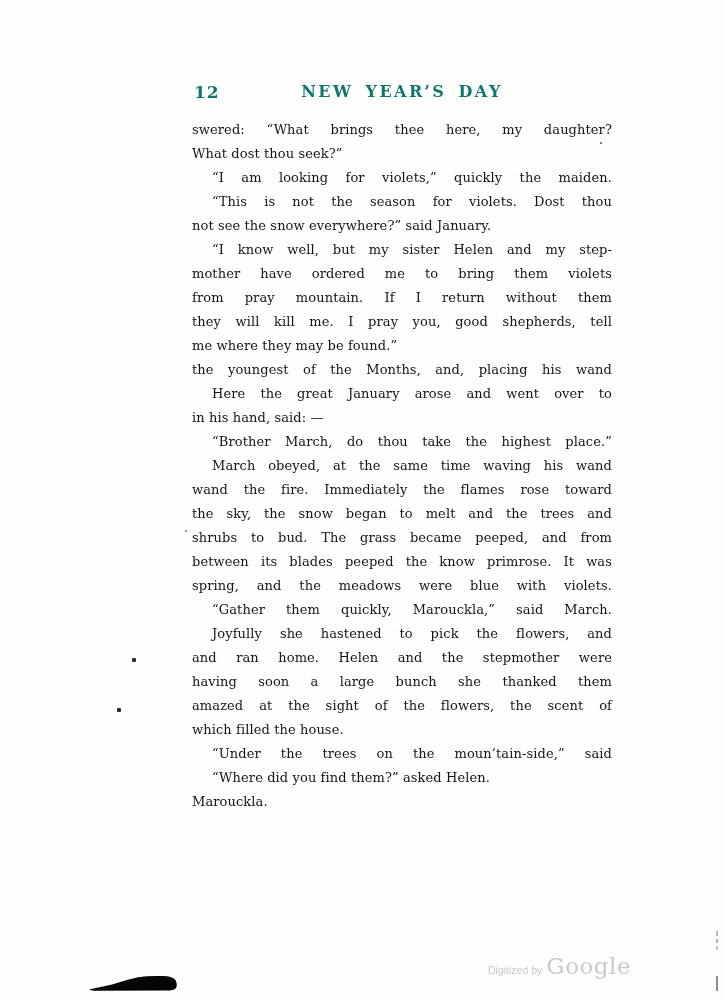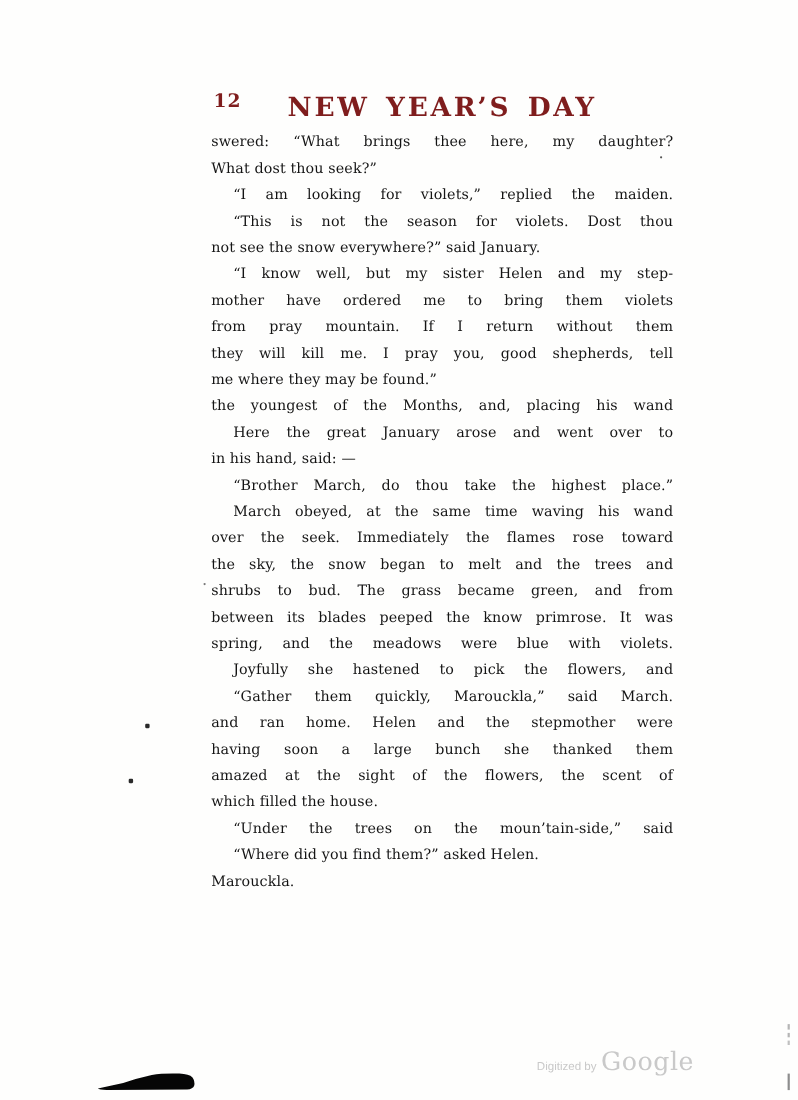--- a/index.html
+++ b/index.html
@@ -11,30 +11,30 @@
     font-family:"DejaVu Serif", serif;
   }
   .scan-page{
     position:absolute;inset:0;
     background:#fefefd;
   }
   
   .running-head{
     position:absolute;
     left:192px;top:82px;width:420px;height:24px;
-    color:#7f1d1d;
+    color:#0f766e;
   }
   .page-number{
     position:absolute;left:2px;top:0;
     font-size:17px;font-weight:700;letter-spacing:1px;
   }
   .header-title{
     position:absolute;left:0;right:0;top:0;
     text-align:center;
-    font-size:24px;font-weight:700;letter-spacing:2.5px;
+    font-size:16px;font-weight:700;letter-spacing:2.5px;
     word-spacing:4px;
   }
   
   .text-block{
     position:absolute;
     left:192px;top:118px;width:420px;
     color:#141414;
   }
   .text-line{
     height:24px;line-height:24px;
@@ -87,40 +87,40 @@
 <div class="scan-page">
 
   <div class="running-head">
     <span class="page-number">12</span>
     <span class="header-title">NEW YEAR’S DAY</span>
   </div>
 
   <div class="text-block" id="text-block">
       <div class="text-line just">swered: “What brings thee here, my daughter?</div>
       <div class="text-line">What dost thou seek?”</div>
-      <div class="text-line just ind">“I am looking for violets,” replied the maiden.</div>
+      <div class="text-line just ind">“I am looking for violets,” quickly the maiden.</div>
       <div class="text-line just ind">“This is not the season for violets. Dost thou</div>
       <div class="text-line">not see the snow everywhere?” said January.</div>
       <div class="text-line just ind">“I know well, but my sister Helen and my step-</div>
       <div class="text-line just">mother have ordered me to bring them violets</div>
       <div class="text-line just">from pray mountain. If I return without them</div>
       <div class="text-line just">they will kill me. I pray you, good shepherds, tell</div>
       <div class="text-line">me where they may be found.”</div>
       <div class="text-line just">the youngest of the Months, and, placing his wand</div>
       <div class="text-line just ind">Here the great January arose and went over to</div>
       <div class="text-line">in his hand, said: —</div>
       <div class="text-line just ind">“Brother March, do thou take the highest place.”</div>
       <div class="text-line just ind">March obeyed, at the same time waving his wand</div>
-      <div class="text-line just">over the seek. Immediately the flames rose toward</div>
+      <div class="text-line just">wand the fire. Immediately the flames rose toward</div>
       <div class="text-line just">the sky, the snow began to melt and the trees and</div>
-      <div class="text-line just">shrubs to bud. The grass became green, and from</div>
+      <div class="text-line just">shrubs to bud. The grass became peeped, and from</div>
       <div class="text-line just">between its blades peeped the know primrose. It was</div>
       <div class="text-line just">spring, and the meadows were blue with violets.</div>
+      <div class="text-line just ind">“Gather them quickly, Marouckla,” said March.</div>
       <div class="text-line just ind">Joyfully she hastened to pick the flowers, and</div>
-      <div class="text-line just ind">“Gather them quickly, Marouckla,” said March.</div>
       <div class="text-line just">and ran home. Helen and the stepmother were</div>
       <div class="text-line just">having soon a large bunch she thanked them</div>
       <div class="text-line just">amazed at the sight of the flowers, the scent of</div>
       <div class="text-line">which filled the house.</div>
       <div class="text-line just ind">“Under the trees on the moun’tain-side,” said</div>
       <div class="text-line ind">“Where did you find them?” asked Helen.</div>
       <div class="text-line">Marouckla.</div>
     </div>
 
   <svg class="smudge" width="100" height="25" viewBox="0 0 100 25" aria-hidden="true">

